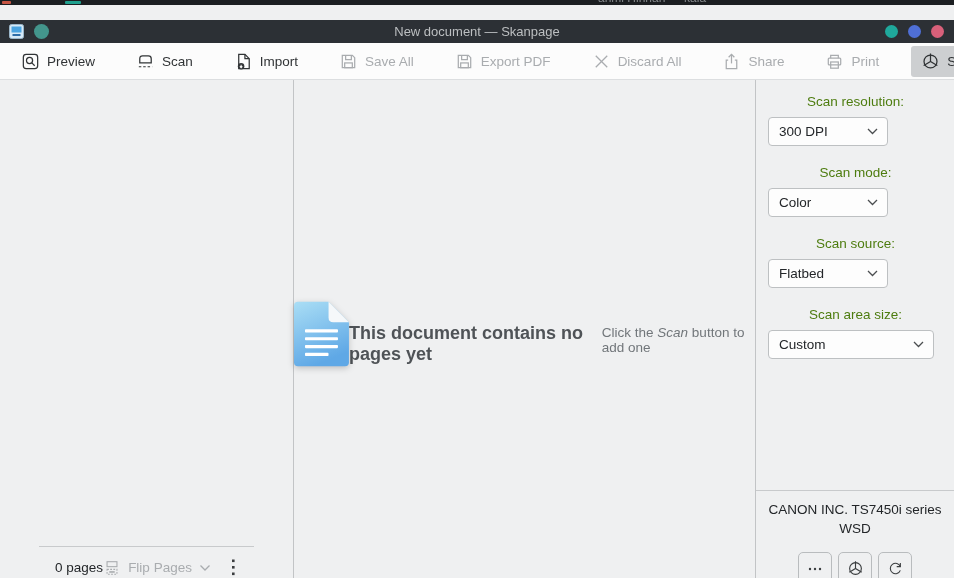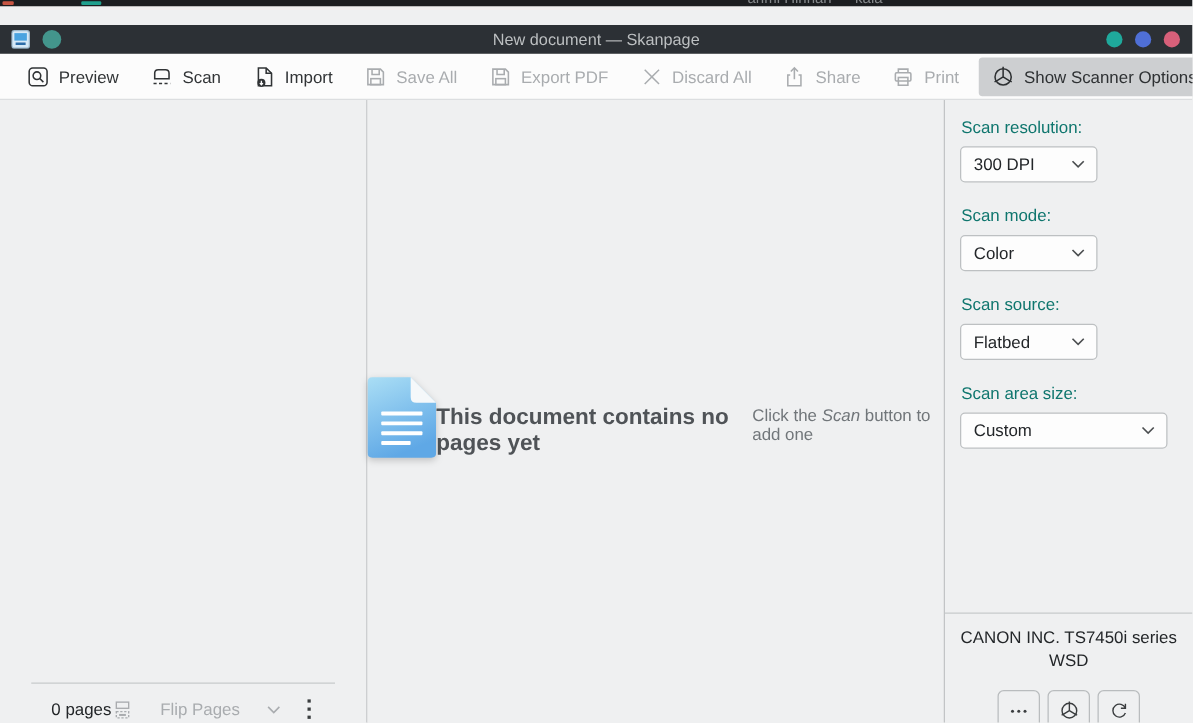--- a/index.html
+++ b/index.html
@@ -17,45 +17,45 @@
 
   
   .titlebar { height:23px; background:#2c3035; display:flex; align-items:center; position:relative;margin-top:15px; }
   .titlebar-title { position:absolute; left:0; right:0; text-align:center; color:#bcbfc1; font-size:13px; }
   .app-icon { position:absolute; left:9px; top:4px; width:15px; height:15px; }
   .titlebar-badge { position:absolute; left:34px; top:4px; width:15px; height:15px; border-radius:50%; background:#43958c; }
   .win-dots { position:absolute; right:10px; top:5px; display:flex; gap:10px; }
   .win-dot { width:13px; height:13px; border-radius:50%; }
 
   
-  .toolbar { height:37px; background:#fcfcfc; border-bottom:1px solid #dcdee0; display:flex; align-items:center; padding:0 12px; gap:8px; }
+  .toolbar { height:37px; background:#fcfcfc; border-bottom:1px solid #dcdee0; display:flex; align-items:center; padding:0 12px; gap:24px; }
   .tbtn { display:flex; align-items:center; gap:6px; padding:4px 8px; font-size:13.5px; white-space:nowrap; border-radius:3px; }
   .tbtn.enabled { color:#313436; }
   .tbtn.disabled { color:#a9acaf; }
   .tbtn svg { flex:0 0 auto; }
   .sso-btn { margin-left:auto; background:#cdcfd1; color:#2e3133; padding:5px 9px; }
 
   
   .main { display:flex; height:508px; }
   .left-panel { width:294px; border-right:1px solid #c2c4c6; display:flex; flex-direction:column; background:#eff0f1;align-items:center; }
   .left-empty { flex:1; }
   .left-statusbar { height:42px; border-top:1px solid #c8cacc; display:flex; align-items:center; padding:0 16px; }
   .pages-count { color:#232629; }
-  .flip-btn { margin-left:auto; display:flex; align-items:center; gap:21px; color:#a9acaf; }
+  .flip-btn { margin-left:auto; display:flex; align-items:center; gap:7px; color:#a9acaf; }
   .kebab-btn { margin-left:20px; margin-right:2px; color:#3a3d3f; display:flex; align-items:center; }
 
   .center-panel { flex:1; background:#eff0f1; display:flex; flex-direction:row; align-items:center; justify-content:center; }
   .doc-icon { filter:drop-shadow(0 2px 3px rgba(0,0,0,0.20)); }
   .empty-title { margin-top:20px; font-size:18px; font-weight:bold; color:#4f5357; }
   .empty-sub { margin-top:11px; font-size:13.5px; color:#71767a; }
   .empty-sub em { font-style:italic; }
 
   .right-panel { width:199px; border-left:1px solid #c2c4c6; background:#eff0f1; display:flex; flex-direction:column; padding:9px 12px 4px; }
-  .field-label { font-size:13.5px; color:#0f766e; margin:5px 0 8px 1px; }
-  .dropdown { height:29px; width:110px; background:#fdfdfd; border:1px solid #bdc0c2; border-radius:4px;
+  .field-label { font-size:13.5px; color:#4d7c0f; margin:5px 0 8px 1px;text-align:center; }
+  .dropdown { height:29px; width:120px; background:#fdfdfd; border:1px solid #bdc0c2; border-radius:4px;
     display:flex; align-items:center; justify-content:space-between; padding:0 9px 0 10px; margin-bottom:14px; color:#232629; }
   .dropdown.wide { width:166px; }
   .dropdown svg { flex:0 0 auto; }
   .device-section { margin:auto -12px 0; border-top:1px solid #c8cacc; padding:10px 10px 0; text-align:center; }
   .device-name { font-size:13.5px; color:#232629; line-height:1.4; max-width:178px; margin:0 auto; }
   .device-buttons { display:flex; justify-content:center; gap:6px; margin-top:13px; }
   .dev-btn { width:34px; height:32px; border:1px solid #b9bcbe; border-radius:5px; display:flex; align-items:center; justify-content:center; color:#3a3d3f; background:transparent; }
 
   .bottom-strip { height:5px; background:#17191c; }
 

